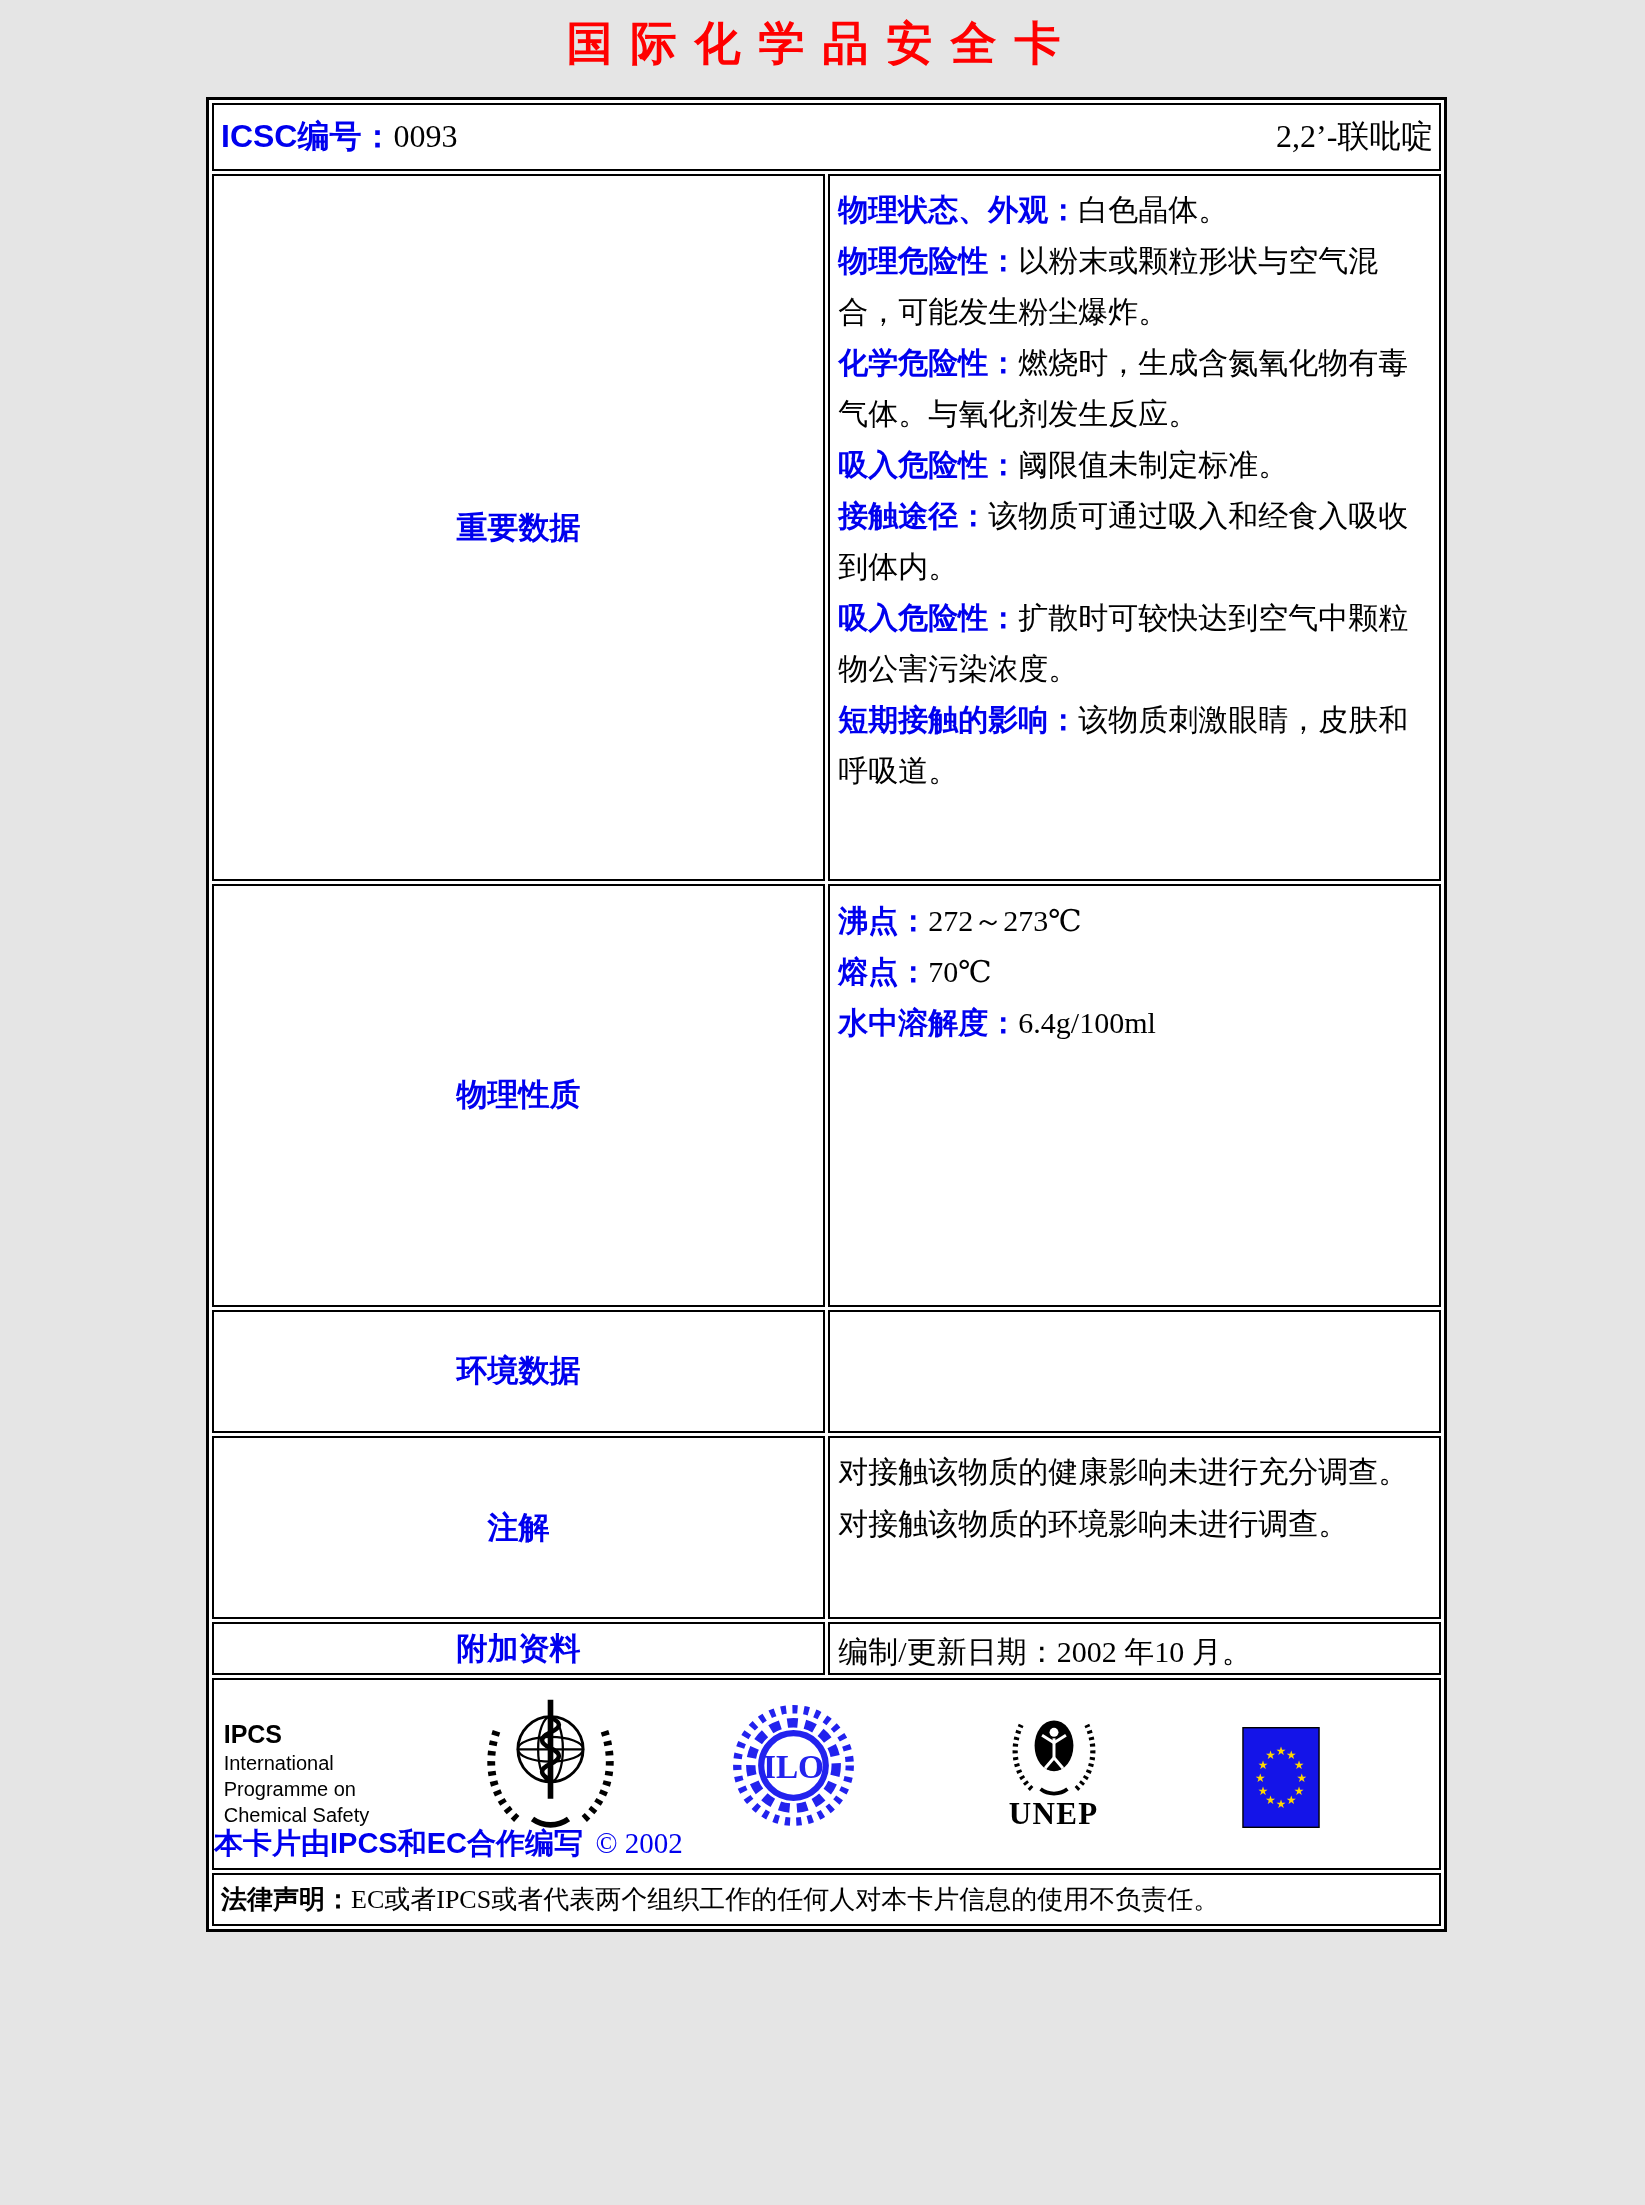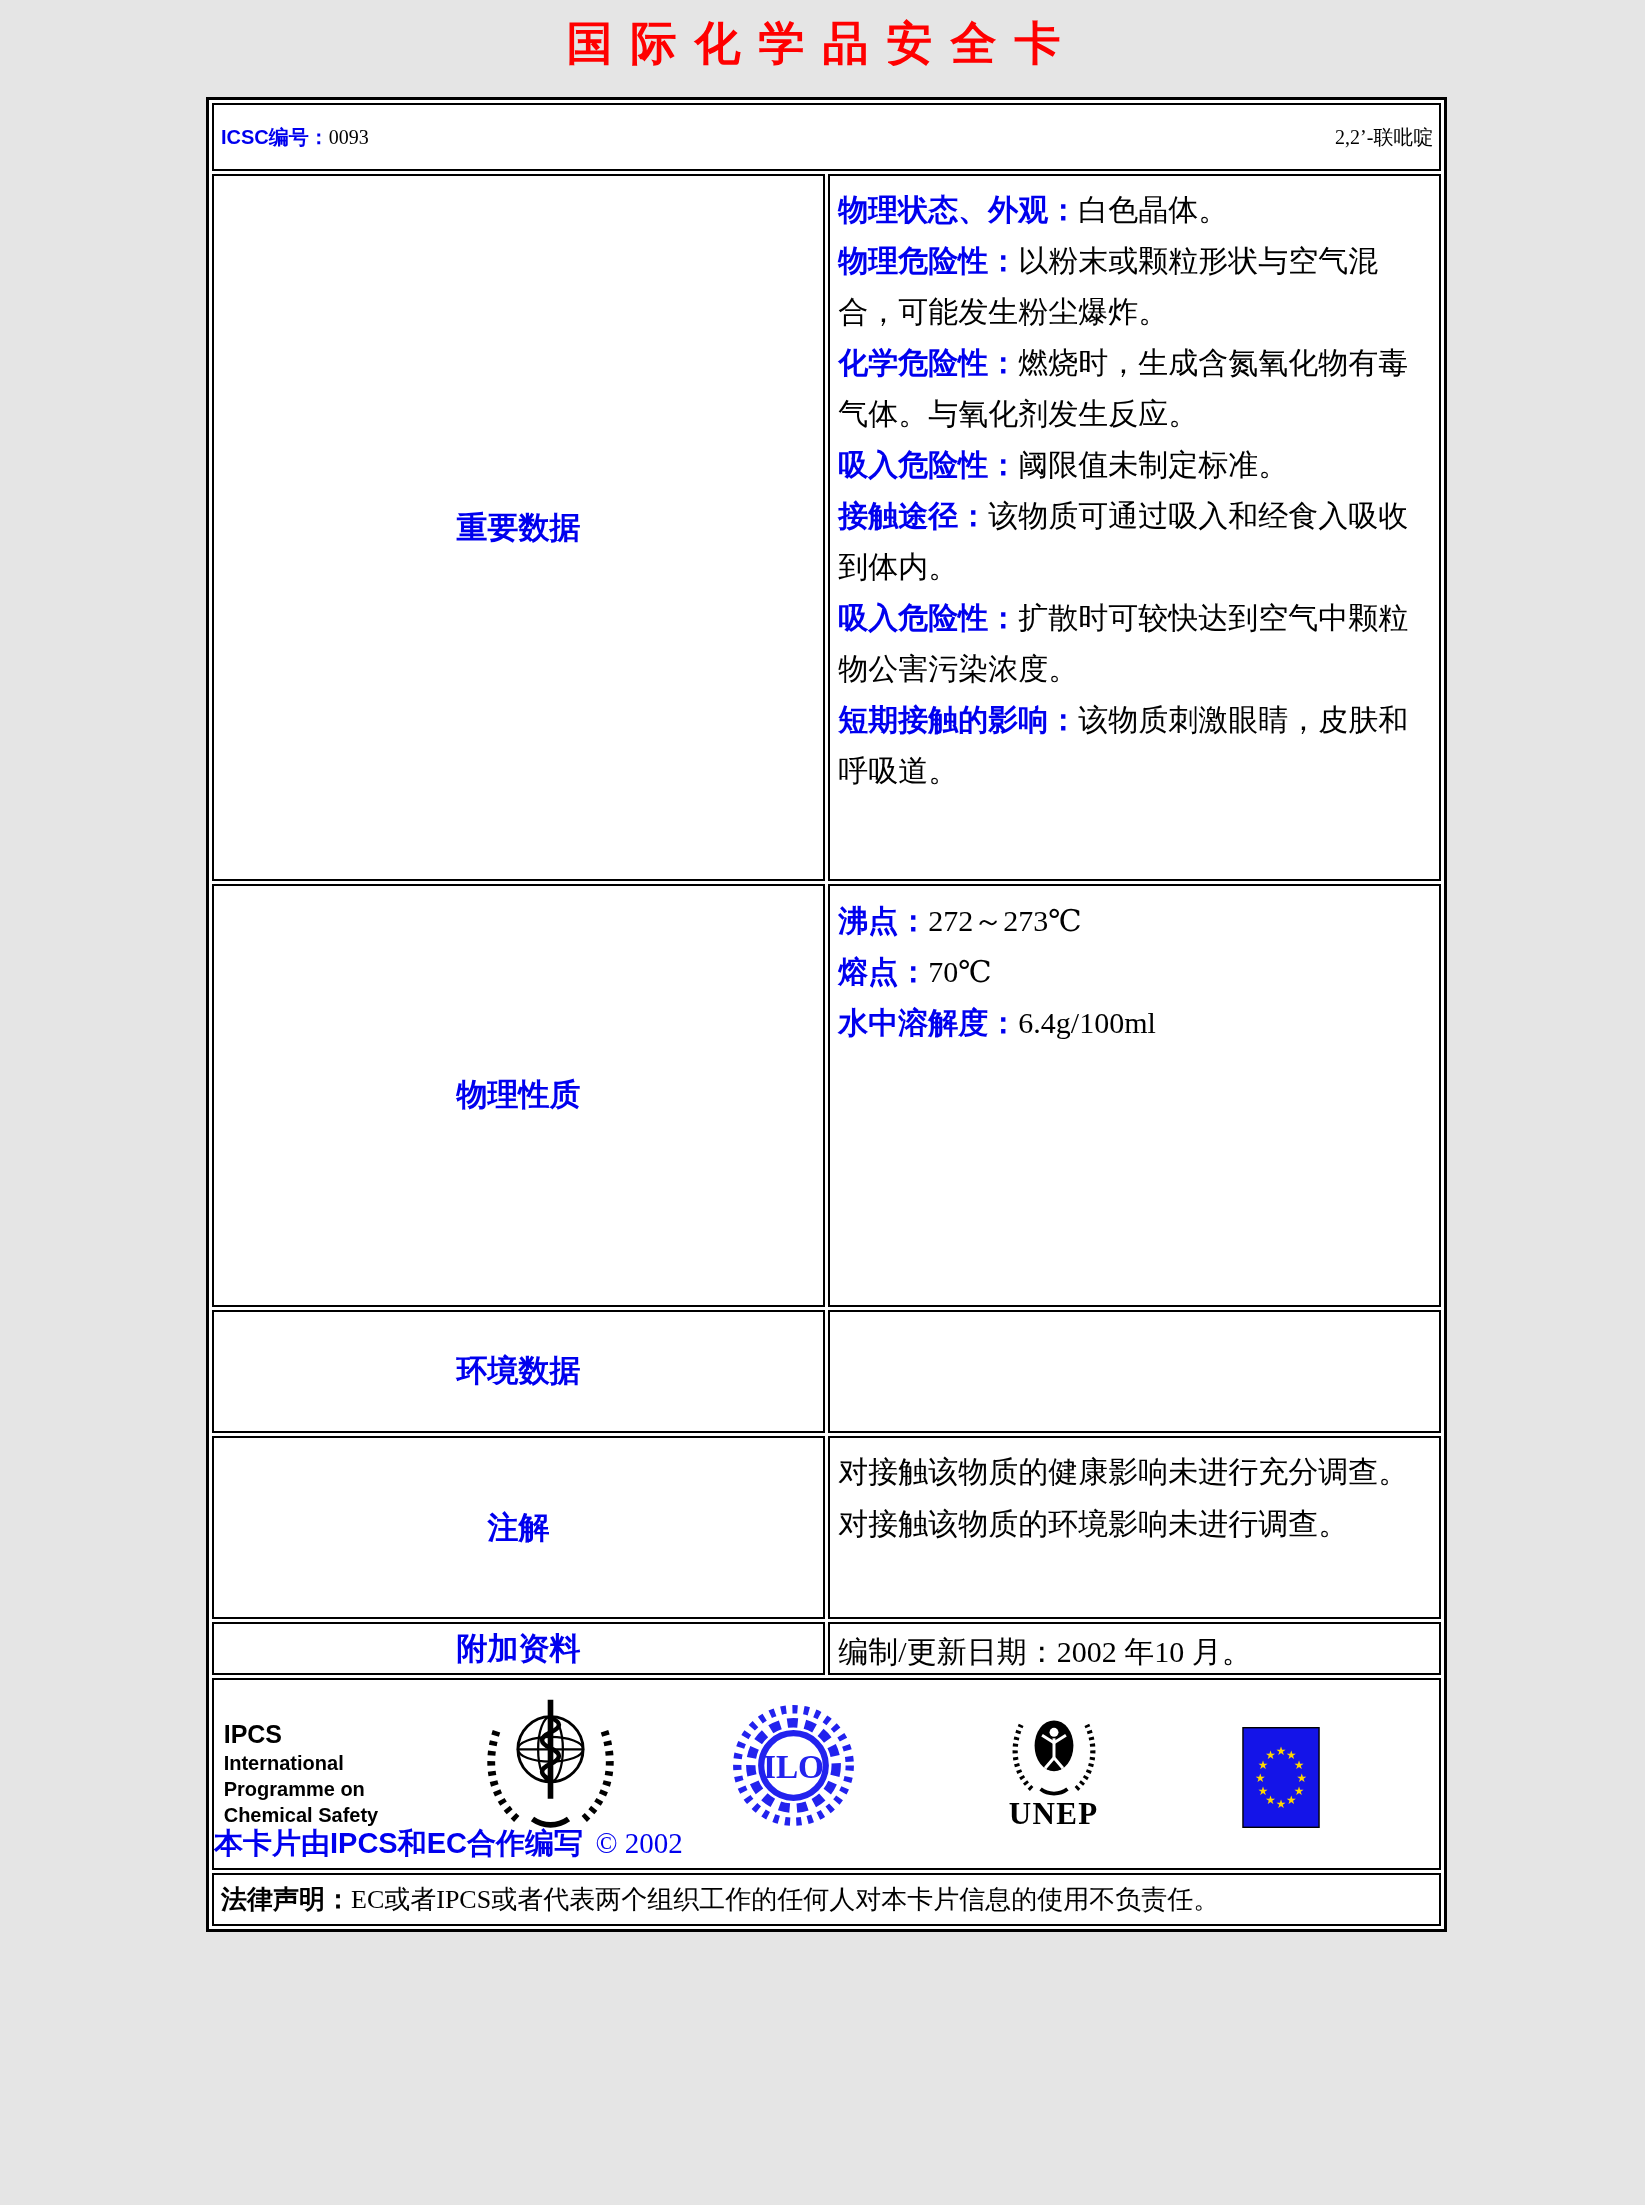--- a/index.html
+++ b/index.html
@@ -14,36 +14,36 @@
   .title{position:absolute;top:12.5px;left:0;width:100%;margin:0;text-align:center;
          font-family:var(--sans);font-weight:bold;color:var(--red);
          font-size:46px;letter-spacing:18px;}
   table.card{position:absolute;left:206px;top:97px;width:1241px;
              border:3.5px solid #000;border-spacing:3.5px;border-collapse:separate;
              background:#fff;table-layout:fixed;}
   td{border:2.1px solid #000;background:#fff;overflow:hidden;}
   td.labcell{width:156px;text-align:center;vertical-align:middle;
              font-family:var(--sans);font-weight:bold;color:var(--blue);font-size:31px;}
   td.hdr{height:64px;vertical-align:middle;padding:0 5.6px 0 7px;}
-  .hdr-flex{display:flex;justify-content:space-between;align-items:center;font-size:20px;}
+  .hdr-flex{display:flex;justify-content:space-between;align-items:center;font-size:32px;}
   .blab{font-family:var(--sans);font-weight:bold;color:var(--blue);}
   .val{font-family:var(--serif);color:#000;}
   td.content{vertical-align:top;padding:8.3px 7px 0 8.3px;font-size:30px;}
   td.c-important{height:695px;}
   td.c-physical{height:410px;}
   td.c-environment{height:111px;}
   td.c-notes{height:171px;}
   td.c-additional{height:39px;vertical-align:middle;}
   .line{line-height:51px;}
   .para{line-height:52px;font-family:var(--serif);}
   td.logos-cell{height:188px;position:relative;vertical-align:top;padding:0;}
   .logos-flex{display:flex;align-items:flex-end;padding:12.5px 0 0 9.7px;}
   .ipcs-block{font-family:var(--sans);color:#000;width:174px;}
   .ipcs-acronym{font-size:25px;font-weight:bold;line-height:31px;}
-  .ipcs-line{font-size:20px;line-height:26px;font-weight:bold;}
+  .ipcs-line{font-size:20px;line-height:26px;}
   svg.who{width:139px;height:135px;margin-left:83px;}
   svg.ilo{width:125px;height:125px;margin-left:111px;margin-top:4.2px;}
   .unep-block{margin-left:125px;text-align:center;width:146px;}
   svg.unep-svg{width:104px;height:97px;}
   .unep-caption{font-family:var(--serif);font-weight:bold;font-size:31px;line-height:28px;letter-spacing:1.4px;}
   svg.euflag{width:78px;height:101px;margin-left:115px;margin-top:11px;}
   .attribution{position:absolute;left:0;bottom:4.2px;width:100%;font-size:29px;}
   .attr-main{font-family:var(--sans);font-weight:bold;color:var(--blue);}
   .attr-copy{font-family:var(--serif);color:var(--blue);margin-left:12.5px;}
   td.legal-cell{height:49px;vertical-align:middle;padding:0 5.6px 0 7px;font-size:26px;}

